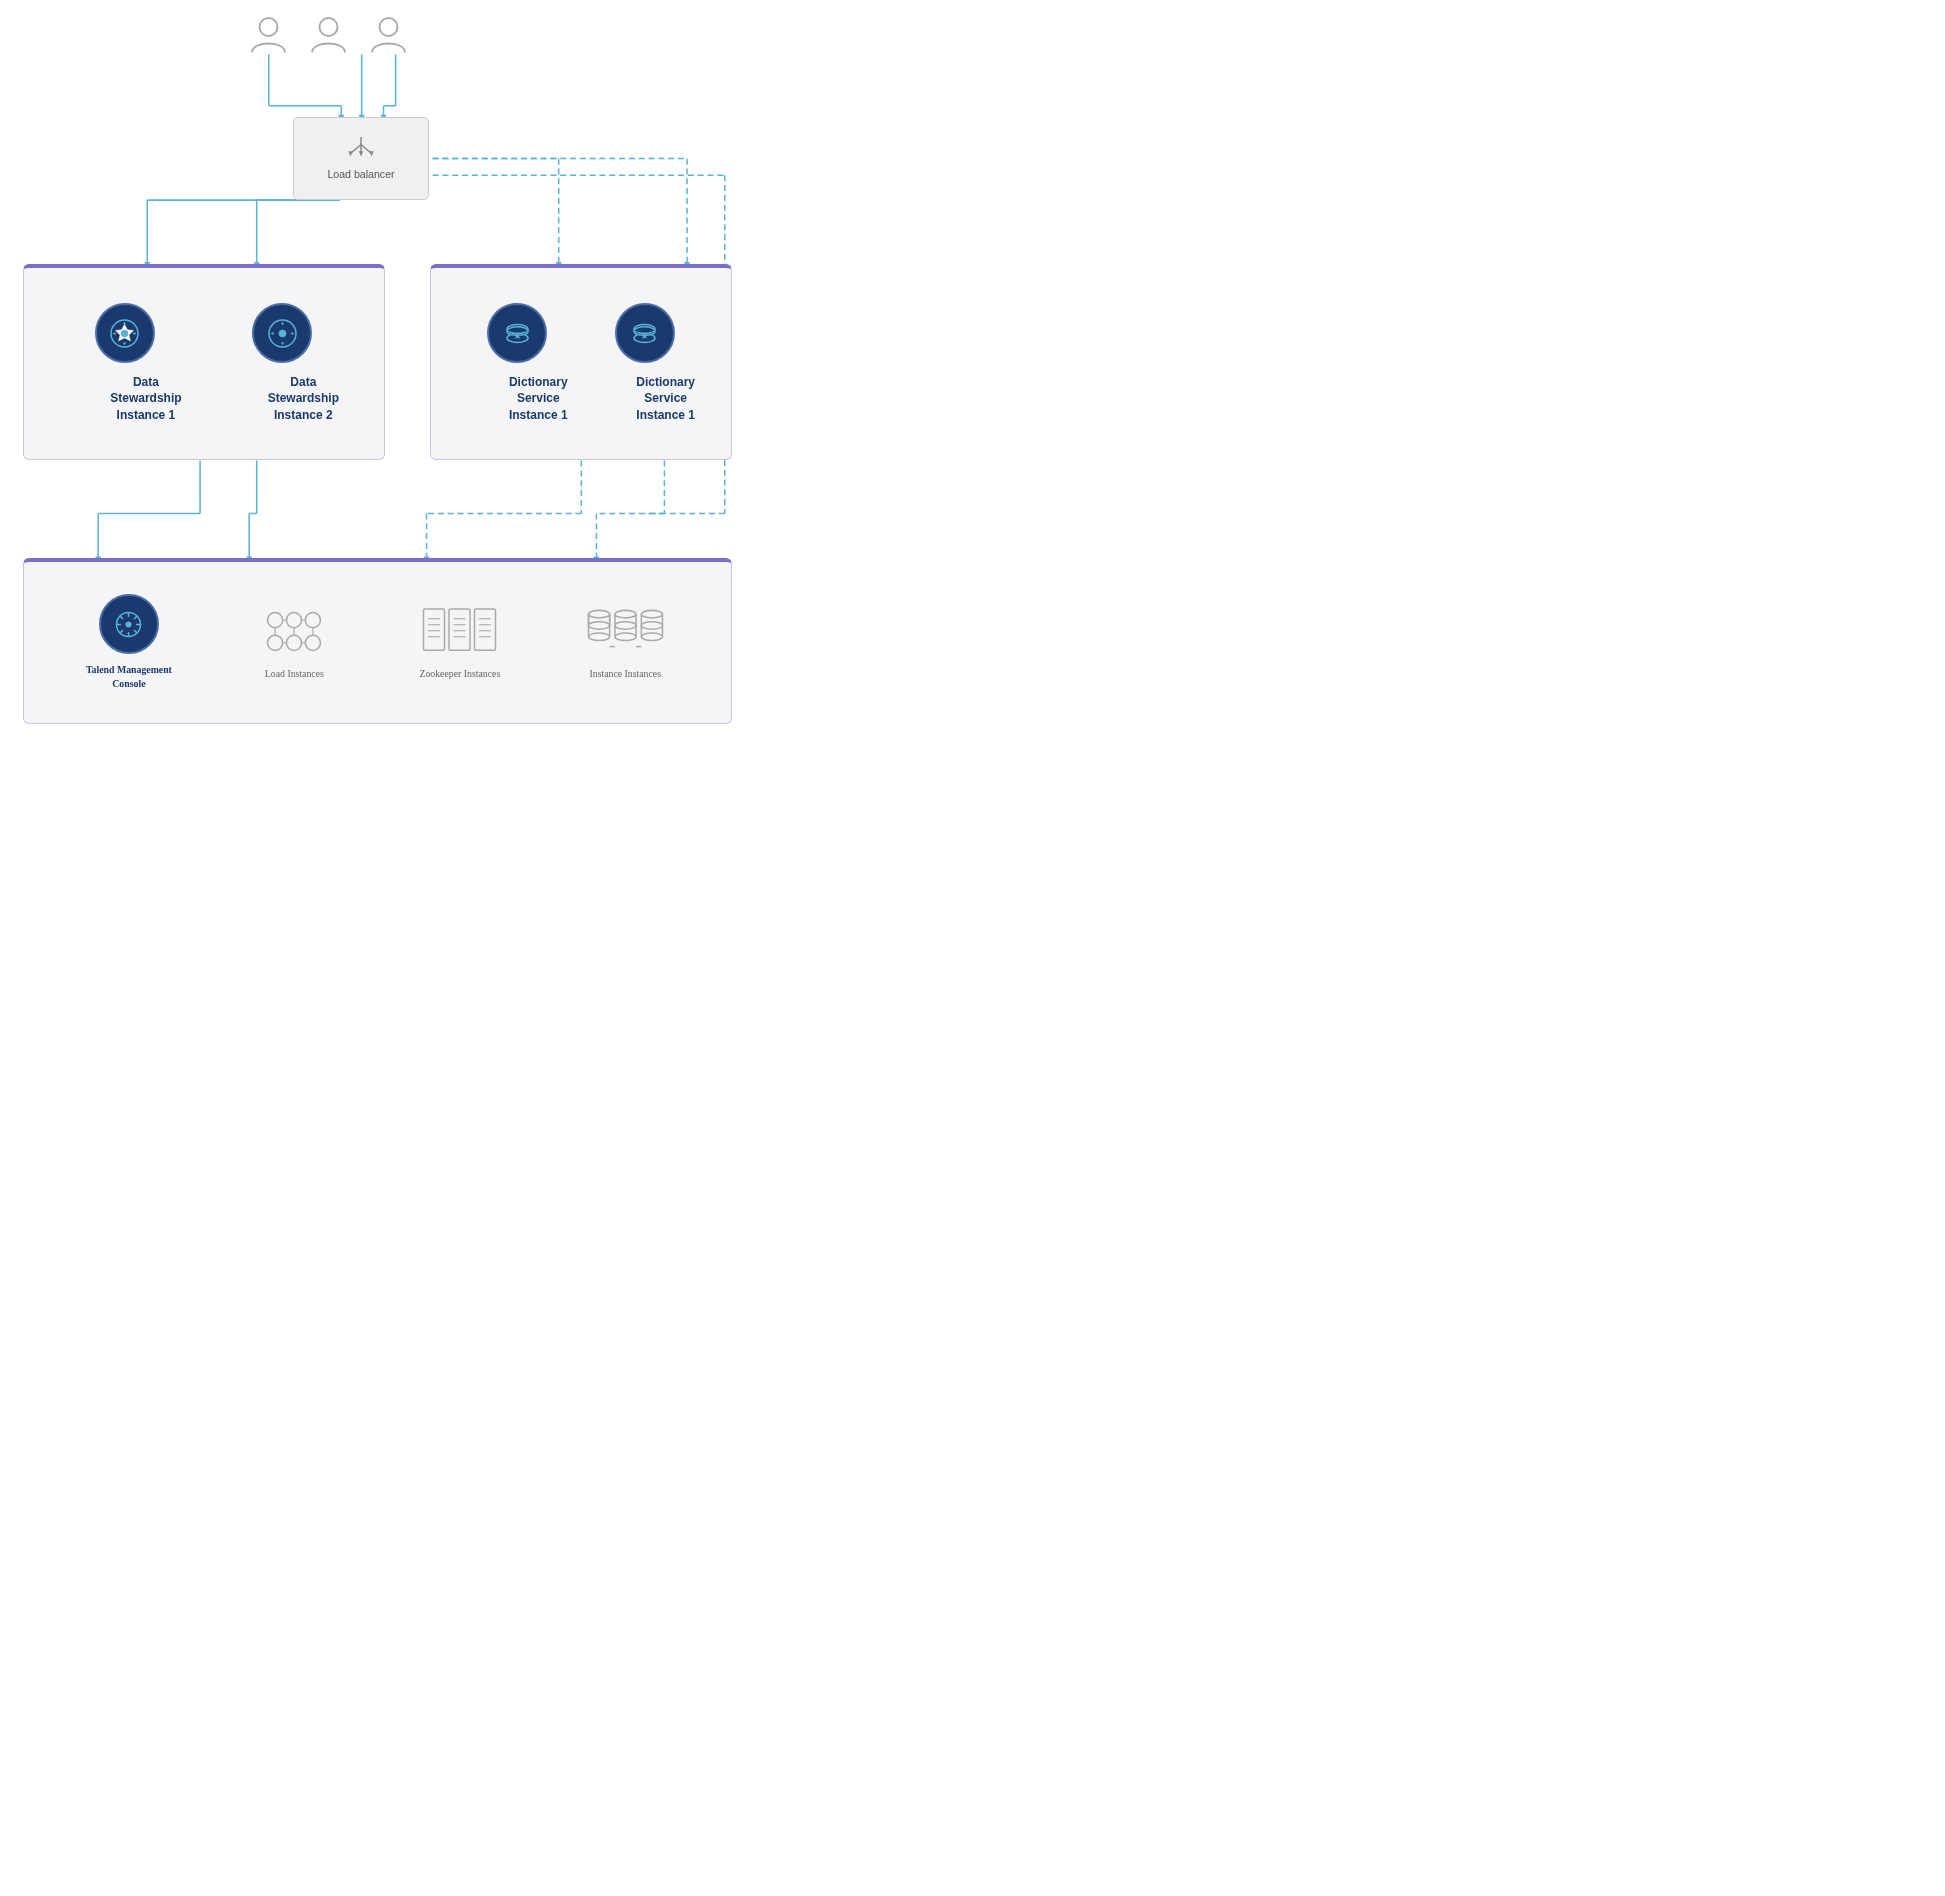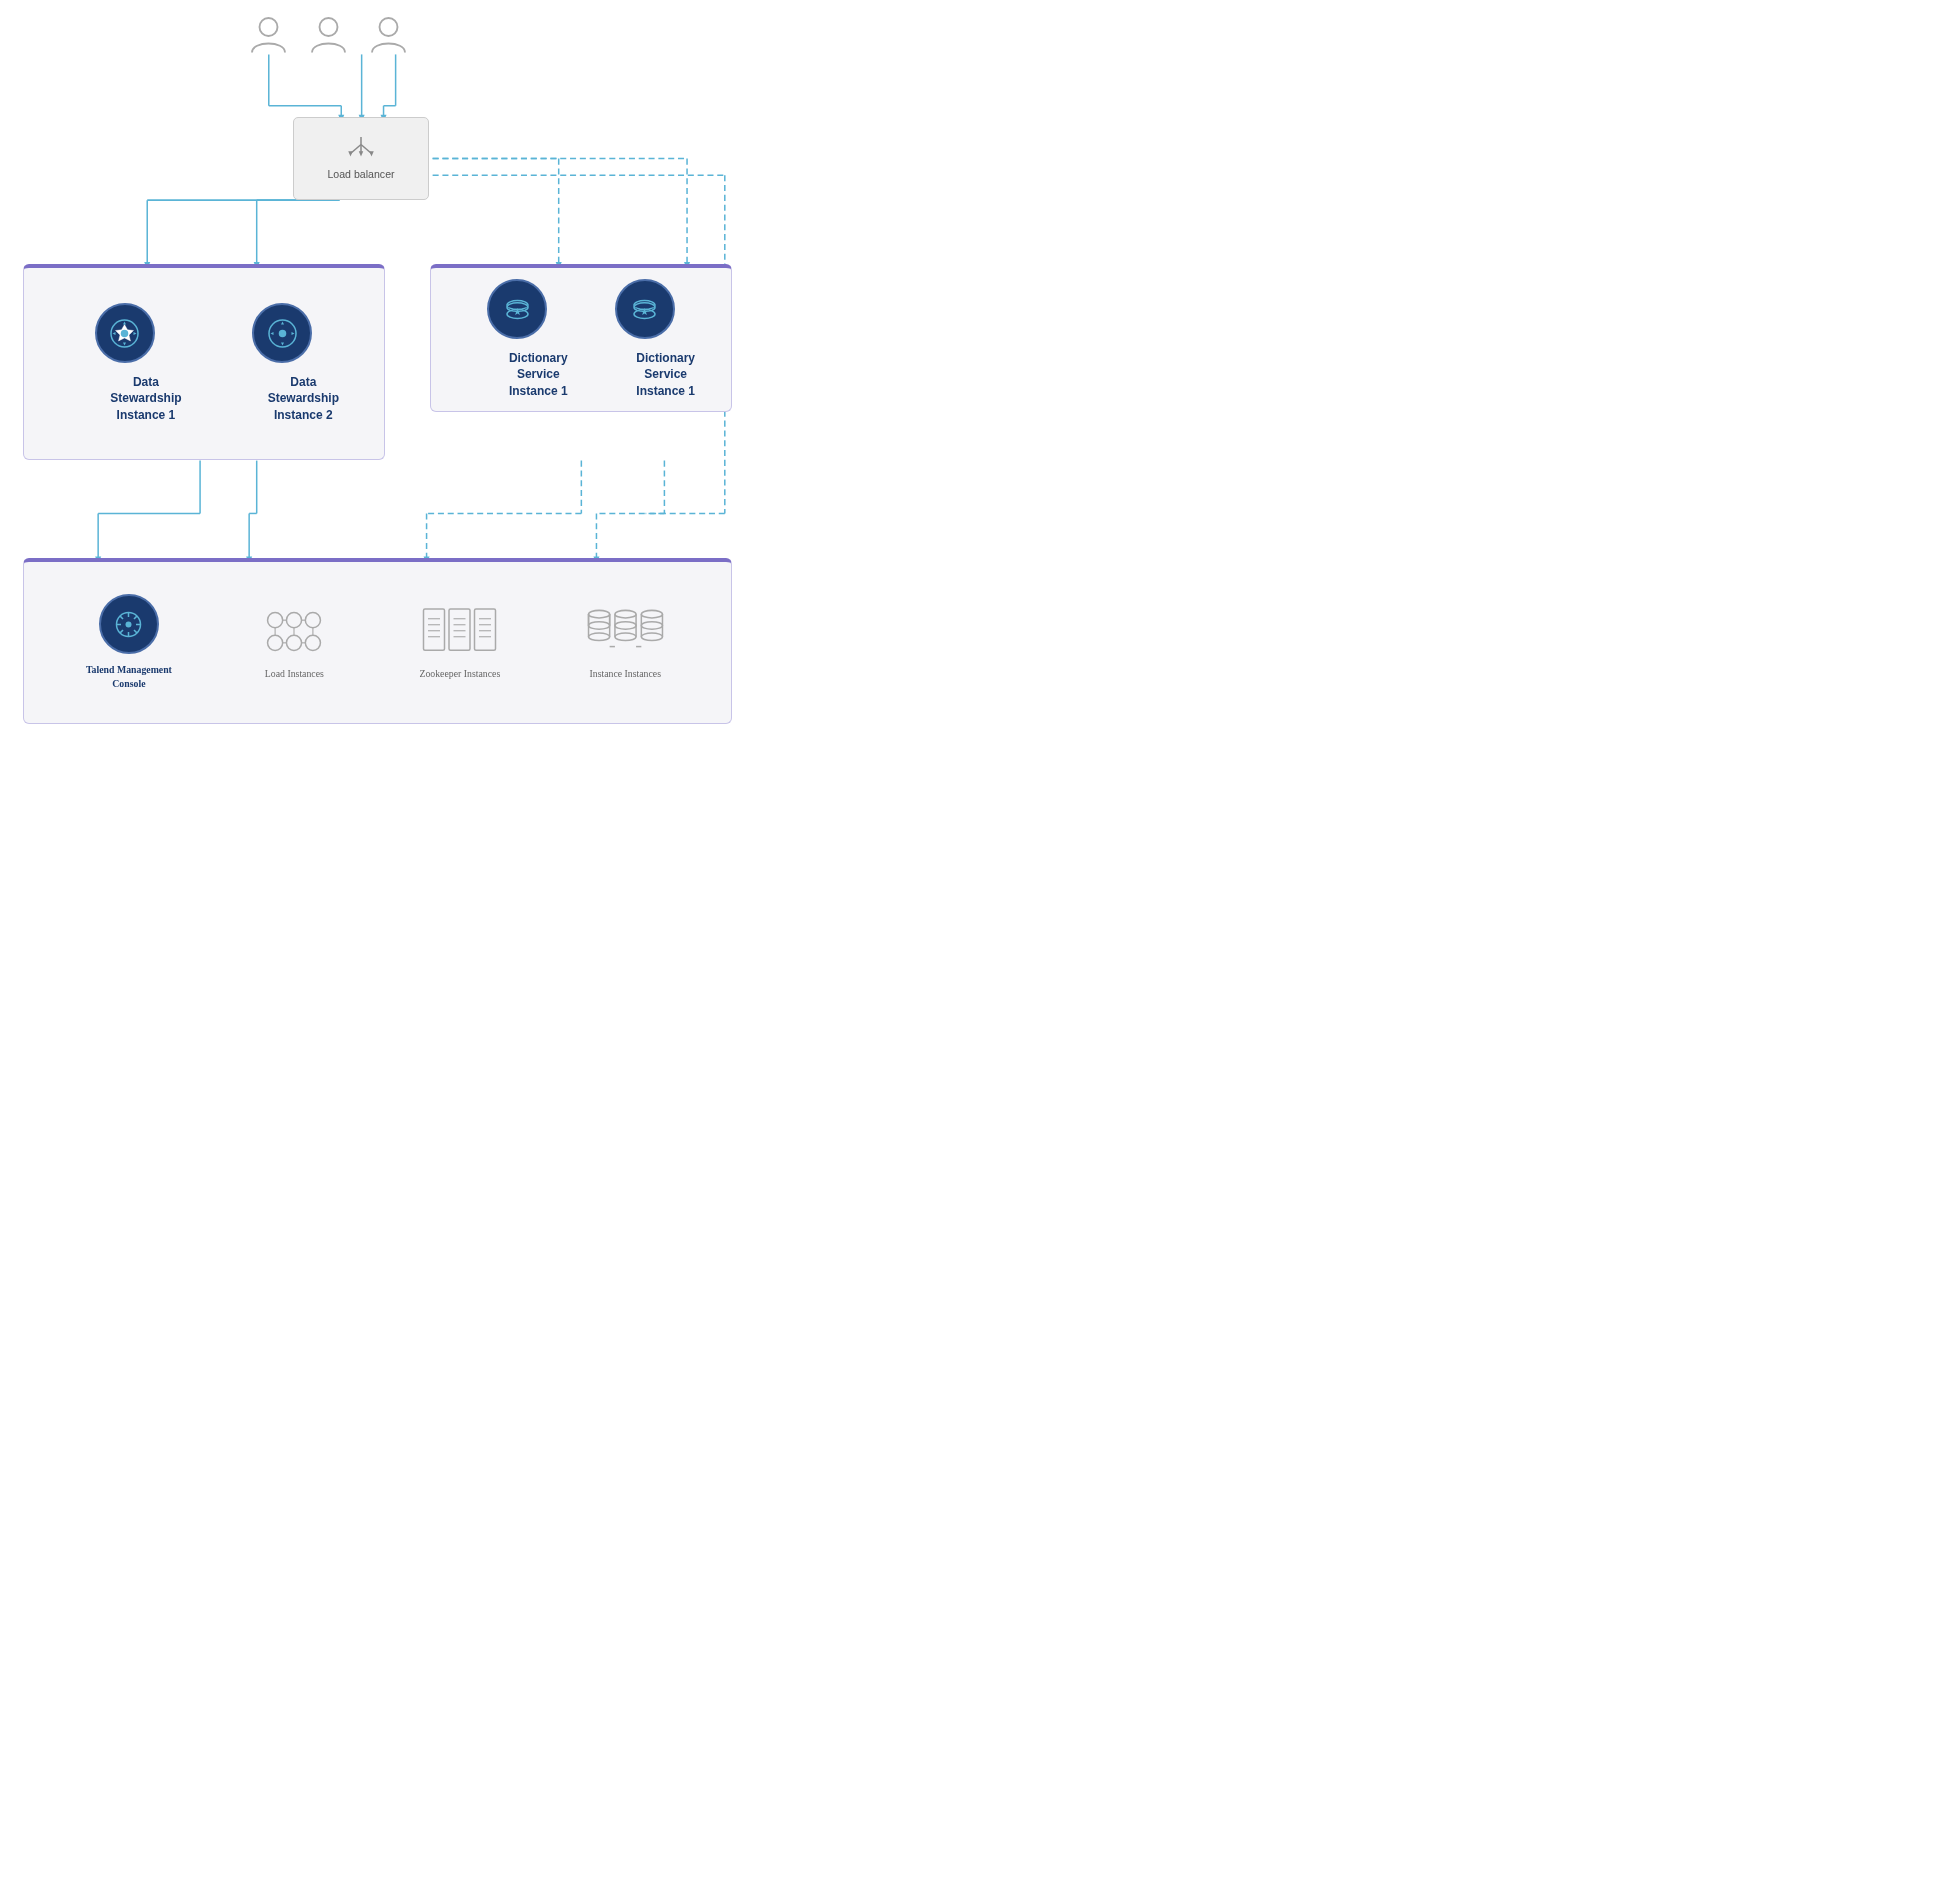--- a/index.html
+++ b/index.html
@@ -81,21 +81,21 @@
       border-top: 4.5px solid #7b6ec6;
       border-left: 1.5px solid #c8c4e8;
       border-right: 1.5px solid #c8c4e8;
       border-bottom: 1.5px solid #c8c4e8;
     }
 
     .service-container-right {
       top: 264px;
       left: 430px;
       width: 302px;
-      height: 148px;
+      height: 196px;
       border-top: 4.5px solid #7b6ec6;
       border-left: 1.5px solid #c8c4e8;
       border-right: 1.5px solid #c8c4e8;
       border-bottom: 1.5px solid #c8c4e8;
     }
 
     .service-container-bottom {
       top: 558px;
       left: 22.6px;
       width: 709px;

